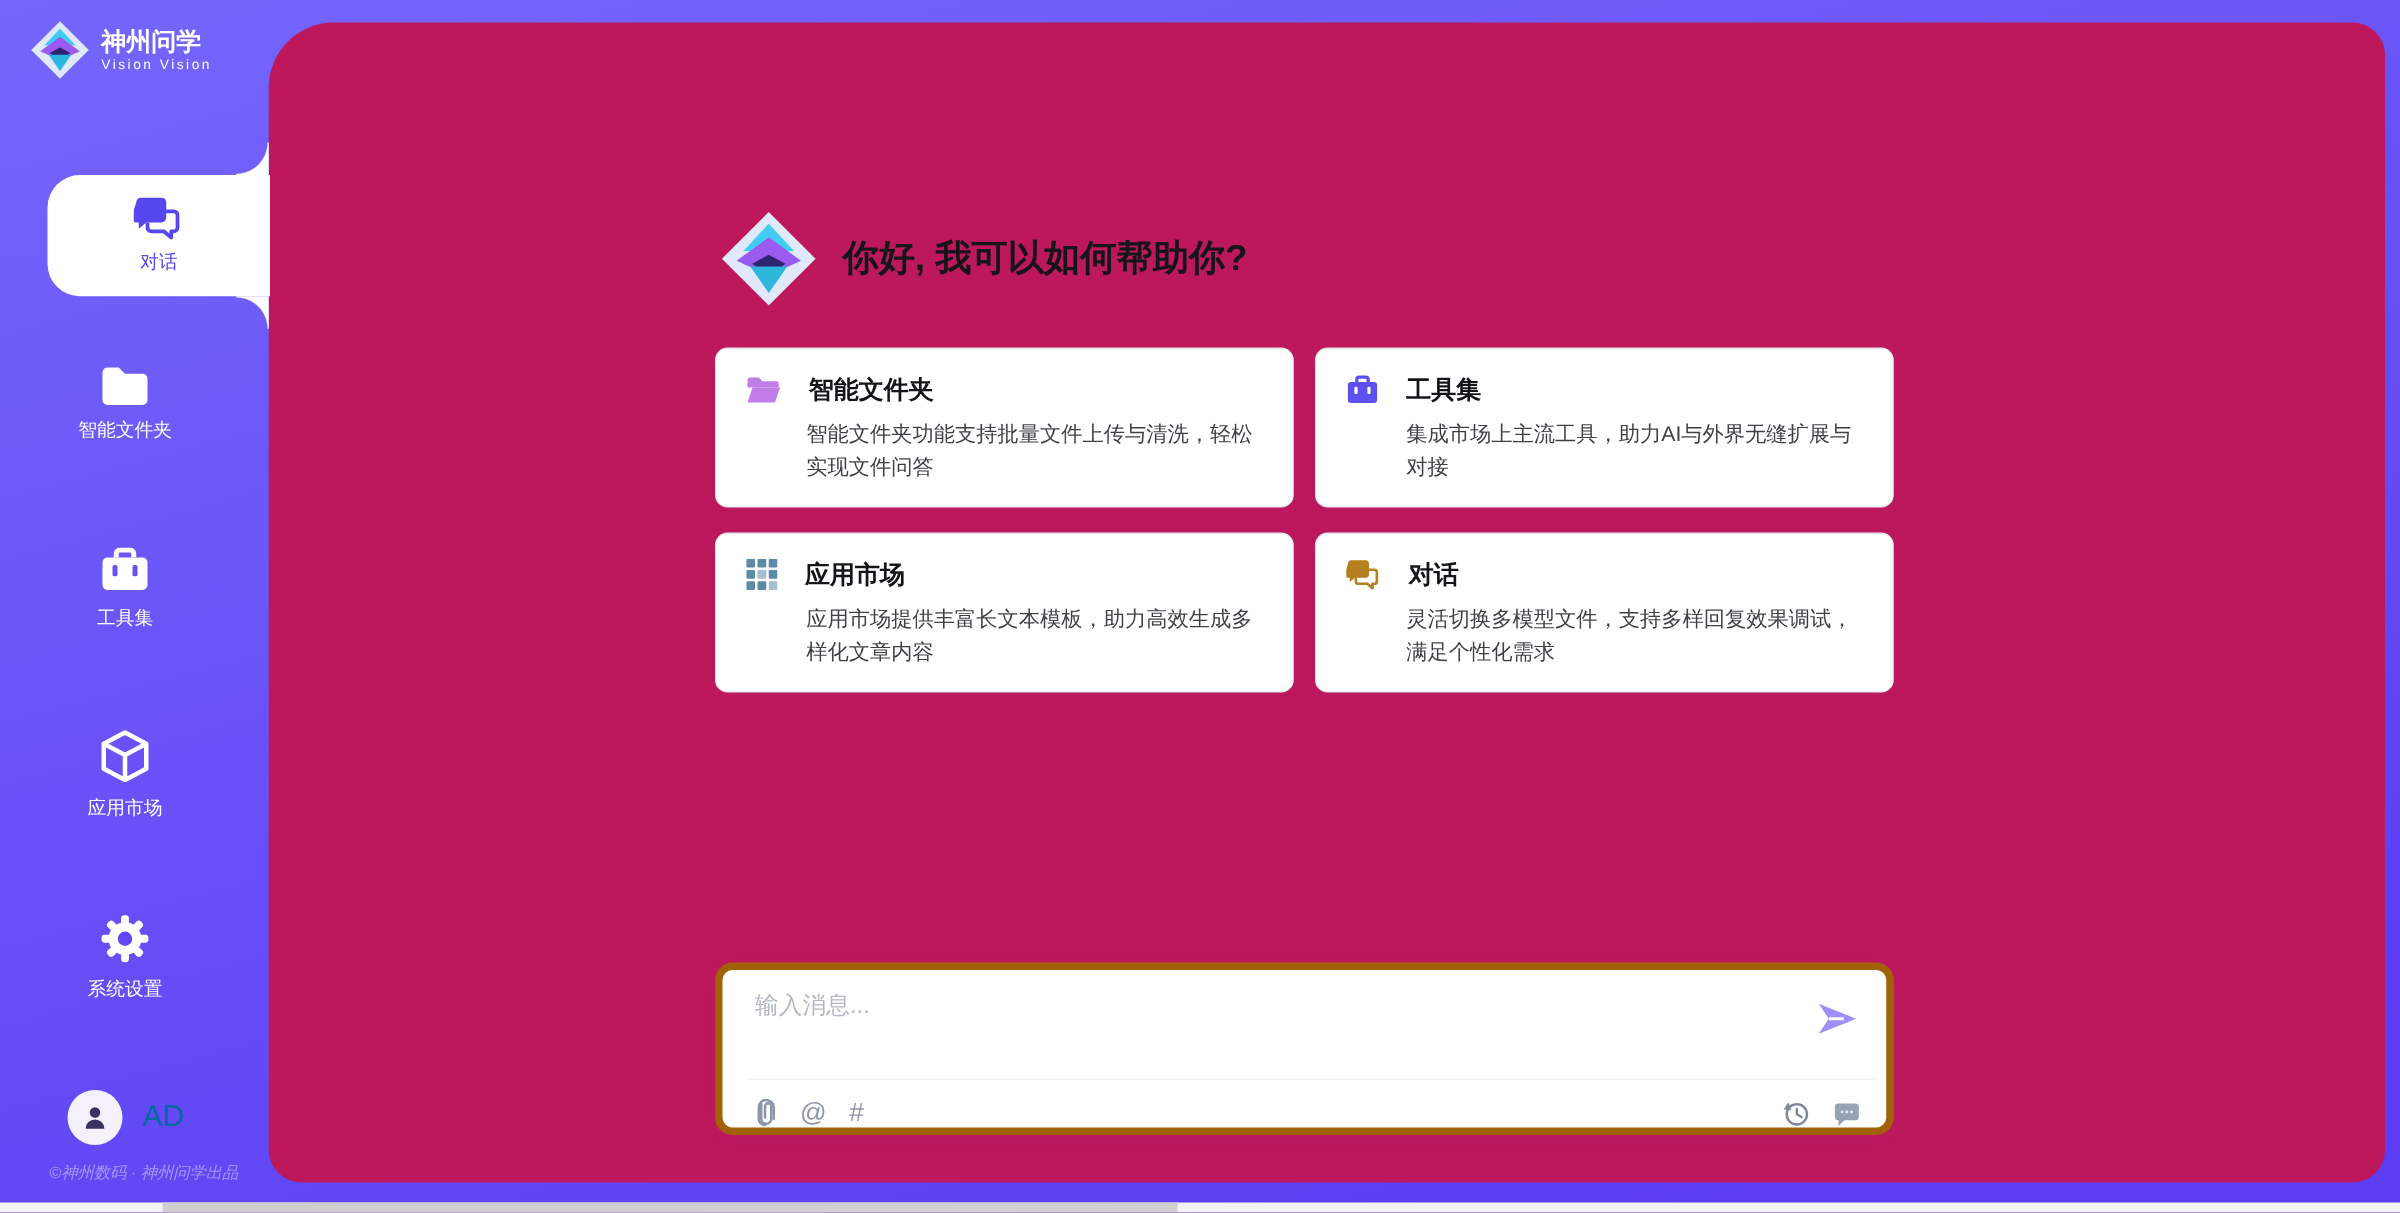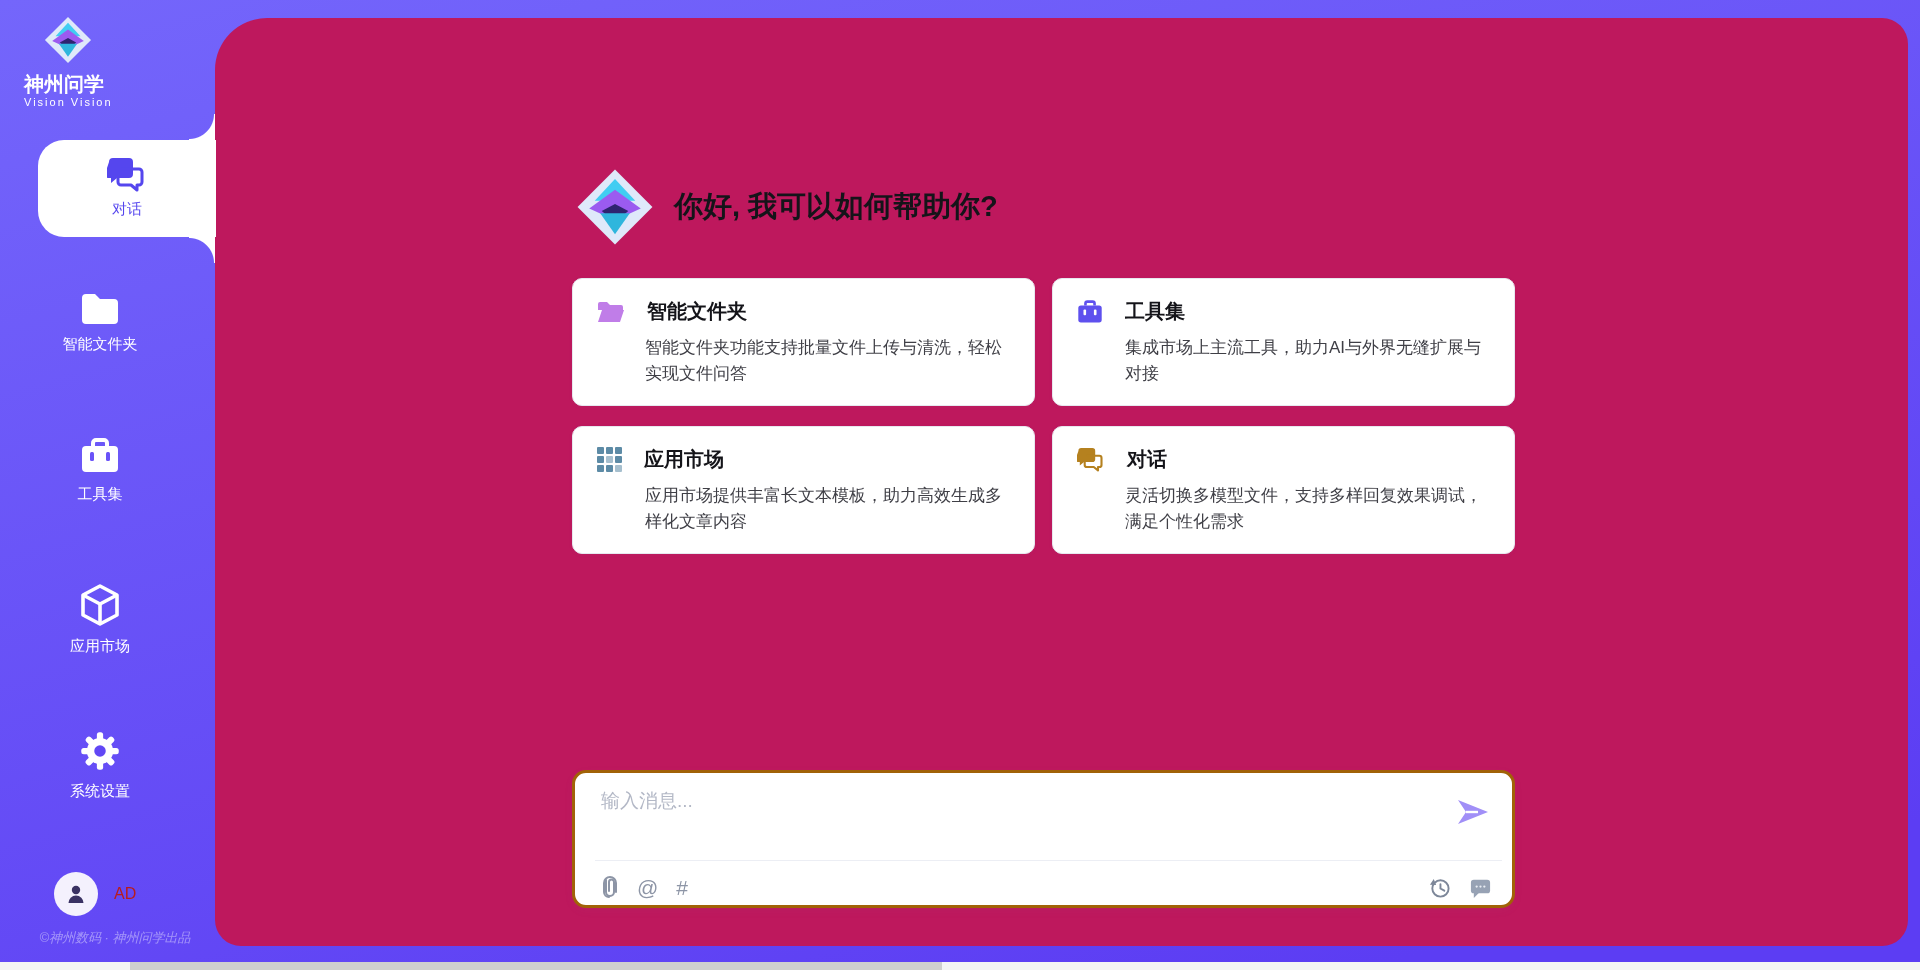--- a/index.html
+++ b/index.html
@@ -10,21 +10,21 @@
     background:linear-gradient(165deg,#7466fb 0%,#5c3df3 90%);
     position:relative;
     color:#17171c;
   }
   
   .panel {
     position:absolute; left:215px; top:18px; width:1693px; height:928px;
     background:#be185d; border-radius:52px 26px 26px 26px;
   }
   
-  .logo-row { position:absolute; left:24px; top:16px; display:flex; align-items:center; gap:9px; z-index:3;flex-direction:column; }
+  .logo-row { position:absolute; left:24px; top:16px; display:flex; align-items:center; gap:9px; z-index:3; }
   .logo-name { color:#fff; font-size:20px; font-weight:bold; line-height:1.15; }
   .logo-sub  { color:#fff; font-size:11px; letter-spacing:2px; }
   .nav-item {
     position:absolute; left:20px; width:160px; display:flex; flex-direction:column;
     align-items:center; gap:11px; color:#fff; font-size:15px; cursor:pointer; z-index:3;
   }
   .tab-active {
     position:absolute; left:38px; top:140px; width:178px; height:97px;
     background:#fff; border-radius:26px 0 0 26px; z-index:2;
     display:flex; flex-direction:column; align-items:center; justify-content:center; gap:8px;
@@ -33,21 +33,21 @@
   .fillet-top {
     position:absolute; left:189px; top:114px; width:26px; height:26px; z-index:2;
     background:radial-gradient(circle 26px at 0 0, rgba(0,0,0,0) 0 24.5px, #fff 25.5px);
   }
   .fillet-bottom {
     position:absolute; left:189px; top:237px; width:26px; height:26px; z-index:2;
     background:radial-gradient(circle 26px at 0 100%, rgba(0,0,0,0) 0 24.5px, #fff 25.5px);
   }
   .user-row { position:absolute; left:54px; top:872px; display:flex; align-items:center; gap:16px; z-index:3; }
   .avatar { width:44px; height:44px; border-radius:50%; background:#f4f1fd; display:flex; align-items:center; justify-content:center; }
-  .user-name { color:#b91c1c; font-size:16px; }
+  .user-name { color:#0369a1; font-size:24px; }
   .side-footer { position:absolute; left:10px; top:929px; width:210px; text-align:center;
     color:rgba(255,255,255,.42); font-size:13px; z-index:3; white-space:nowrap;font-style:italic; }
   
   .greeting { position:absolute; left:361px; top:150px; display:flex; align-items:center; gap:20px; }
   .greeting h1 { font-size:29px; font-weight:bold; color:#141419; }
   
   .cards {
     position:absolute; left:357px; top:260px; width:943px;
     display:grid; grid-template-columns:463px 463px; grid-auto-rows:minmax(128px,auto);
     column-gap:17px; row-gap:20px;
@@ -61,21 +61,21 @@
   .card-desc { margin-left:48px; margin-top:10px; font-size:17px; line-height:1.5; color:#3f3f46; }
   
   .model-pill {
     position:absolute; left:357px; top:696px; height:44px; border-radius:22px;
     background:#f2f3f8; display:flex; align-items:center; gap:10px; padding:0 20px 0 10px; cursor:pointer;
   }
   .model-name { font-size:19px; color:#2e2e36; }
   
   .composer {
     position:absolute; left:357px; top:752px; width:943px; height:138px;
-    border:3px solid #a16207; border-radius:14px; background:#fff;
+    border:6px solid #a16207; border-radius:14px; background:#fff;
     box-shadow:0 3px 10px rgba(110,110,150,.05);
   }
   .composer textarea {
     position:absolute; left:26px; top:15px; width:830px; height:58px;
     border:none; outline:none; resize:none; font-family:"Liberation Sans",sans-serif;
     font-size:19px; color:#33333a; background:transparent;
   }
   .composer textarea::placeholder { color:#b3b8c6; }
   .send-btn { position:absolute; right:22px; top:24px; cursor:pointer; }
   .composer-divider { position:absolute; left:20px; right:10px; top:87px; height:1px; background:#eceef4; }

